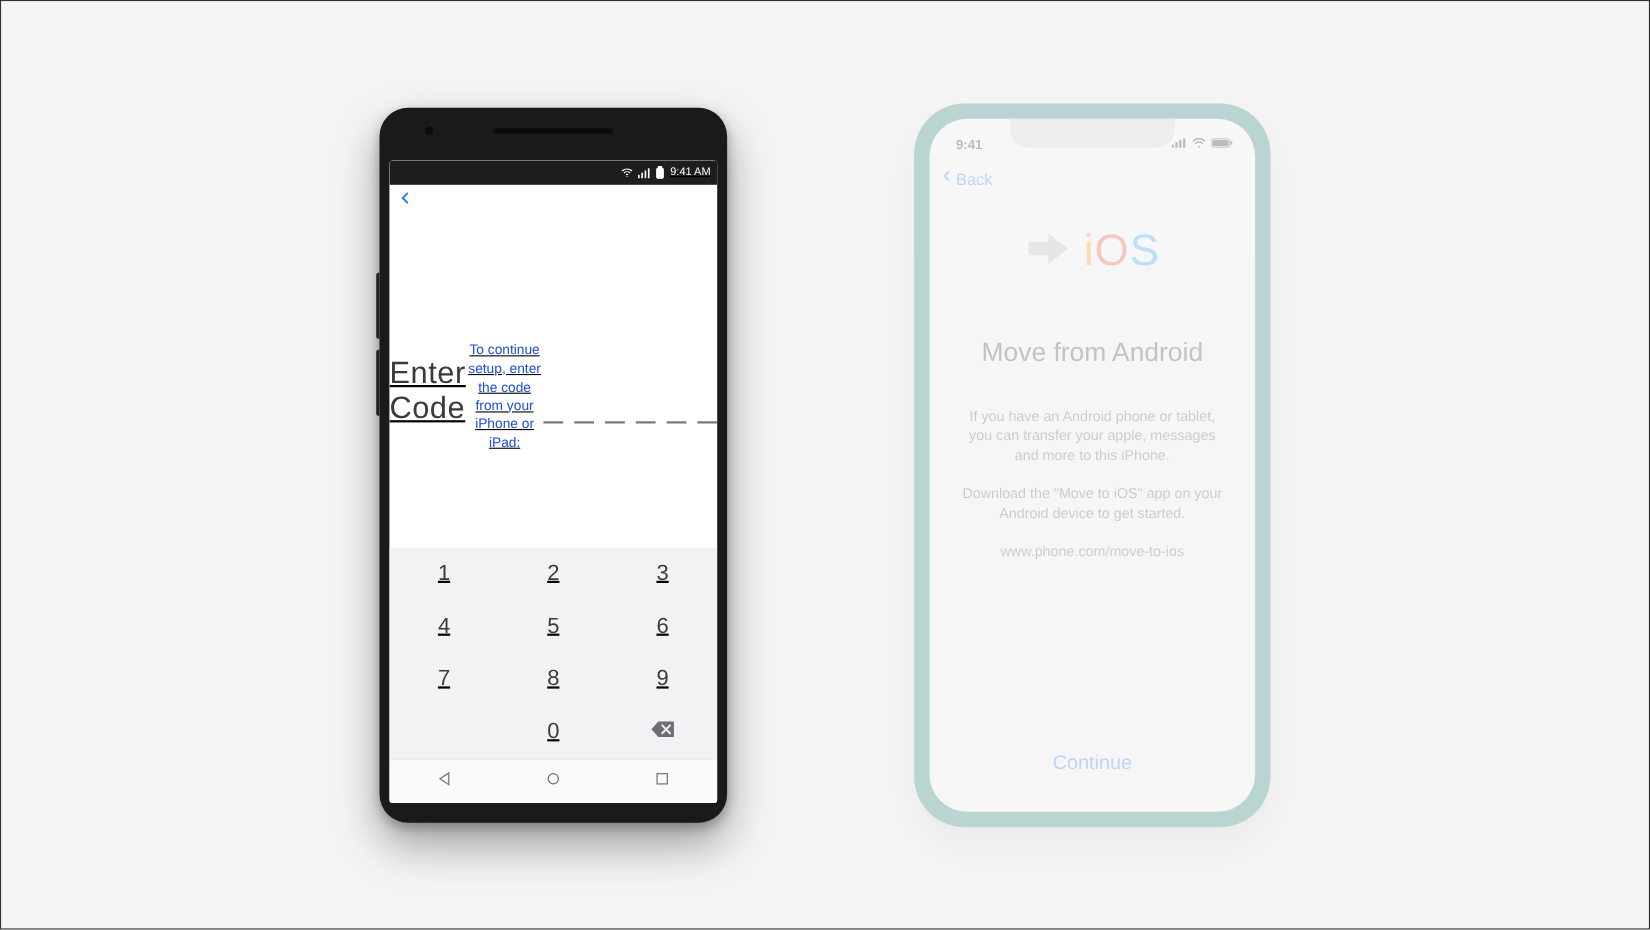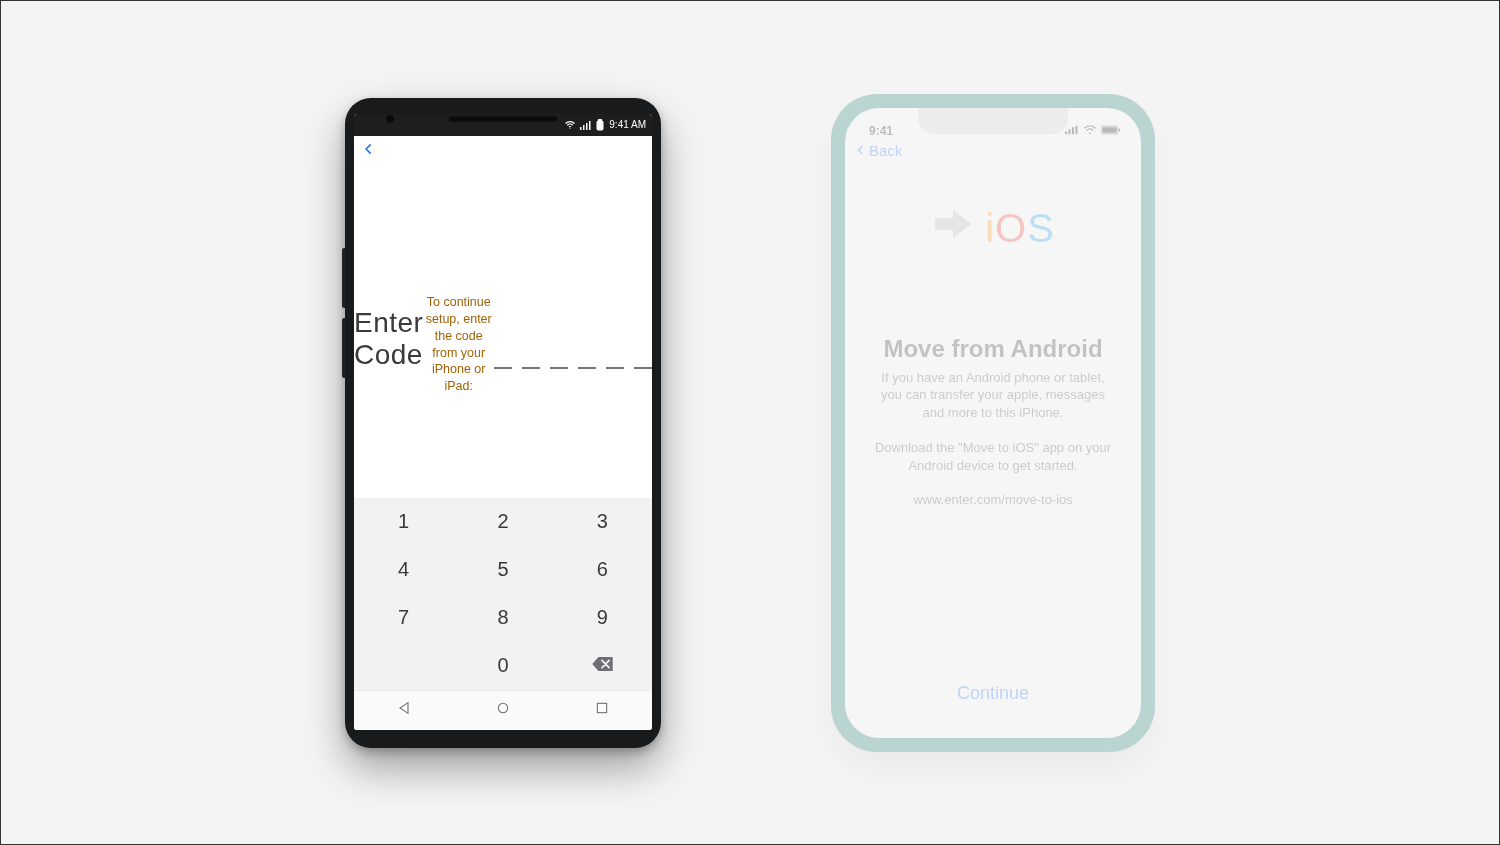--- a/index.html
+++ b/index.html
@@ -19,23 +19,24 @@
     justify-content: center;
     gap: 170px;
   }
 
   
   .android-phone {
     width: 316px;
     height: 650px;
     background: #181a1c;
     border-radius: 26px;
-    padding: 16px 9px 18px 9px;
+    padding: 48px 9px 18px 9px;
     position: relative;
     box-shadow: 0 20px 40px rgba(0,0,0,.35), 0 4px 10px rgba(0,0,0,.25);
+    text-decoration: underline;
   }
   .android-phone::before { 
     content: "";
     position: absolute;
     top: 16px; left: 40px;
     width: 10px; height: 10px;
     background: #0a0a0a;
     border-radius: 50%;
     box-shadow: inset 0 0 2px rgba(255,255,255,.2);
   }
@@ -98,21 +99,21 @@
   .ec-title {
     font-size: 28px;
     font-weight: 300;
     color: #3a3a3a;
     letter-spacing: .5px;
   }
   .ec-sub {
     margin-top: 12px;
     font-size: 12.5px;
     line-height: 1.35;
-    color: #a16207;
+    color: #1d4ed8;
     text-align: center;
     max-width: 240px;
   }
   .code-slots {
     margin-top: 46px;
     display: flex;
     gap: 10px;
   }
   .code-slot {
     width: 18px;
@@ -192,54 +193,54 @@
     padding: 0 20px 4px 24px;
     font-size: 12px;
     font-weight: 600;
     color: #111;
   }
   .ios-sb-right { display: flex; gap: 4px; align-items: center; }
 
   .ios-nav {
     height: 30px;
     display: flex;
-    align-items: flex-start;
+    align-items: flex-end;
     padding: 0 10px;
     color: #1f78ff;
     font-size: 15px;
     gap: 2px;
   }
 
   .ios-body {
     flex: 1;
     display: flex;
     flex-direction: column;
     align-items: center;
     padding-top: 34px;
     text-align: center;
   }
   .ios-logo {
     display: flex;
-    align-items: flex-start;
+    align-items: center;
     gap: 10px;
-    margin-bottom: 84px;
+    margin-bottom: 56px;
   }
   .ios-logo-text {
     font-size: 40px;
     font-weight: 300;
     letter-spacing: 1px;
   }
   .ios-logo-text .c1 { color: #ff9500; }
   .ios-logo-text .c2 { color: #ff3a2f; }
   .ios-logo-text .c3 { color: #17a3ff; }
   .ios-title {
     font-size: 24px;
     color: #333;
-    font-weight: 700;
-    margin-bottom: 6px;
+    font-weight: 400;
+    margin-bottom: 35px;
   }
   .ios-p {
     font-size: 13px;
     color: #555;
     line-height: 1.35;
     max-width: 240px;
     margin-bottom: 18px;
   }
   .ios-link {
     font-size: 13px;
@@ -400,21 +401,21 @@
             <span>
               <svg width="44" height="36" viewBox="0 0 44 36" fill="#bbb">
                   <path d="M4 12 h18 v-8 l18 14 -18 14 v-8 h-18 z"></path>
                 </svg>
             </span>
             <span class="ios-logo-text"><span class="c1">i</span><span class="c2">O</span><span class="c3">S</span></span>
           </div>
           <div class="ios-title">Move from Android</div>
           <div class="ios-p">If you have an Android phone or tablet, you can transfer your apple, messages and more to this iPhone.</div>
           <div class="ios-p">Download the "Move to iOS" app on your Android device to get started.</div>
-          <div class="ios-link">www.enter.com/move-to-ios</div>
+          <div class="ios-link">www.phone.com/move-to-ios</div>
           <div class="ios-continue">Continue</div>
         </div>
 
       </div>
     </div>
   </div>
 
 </div>
 
 </body></html>

